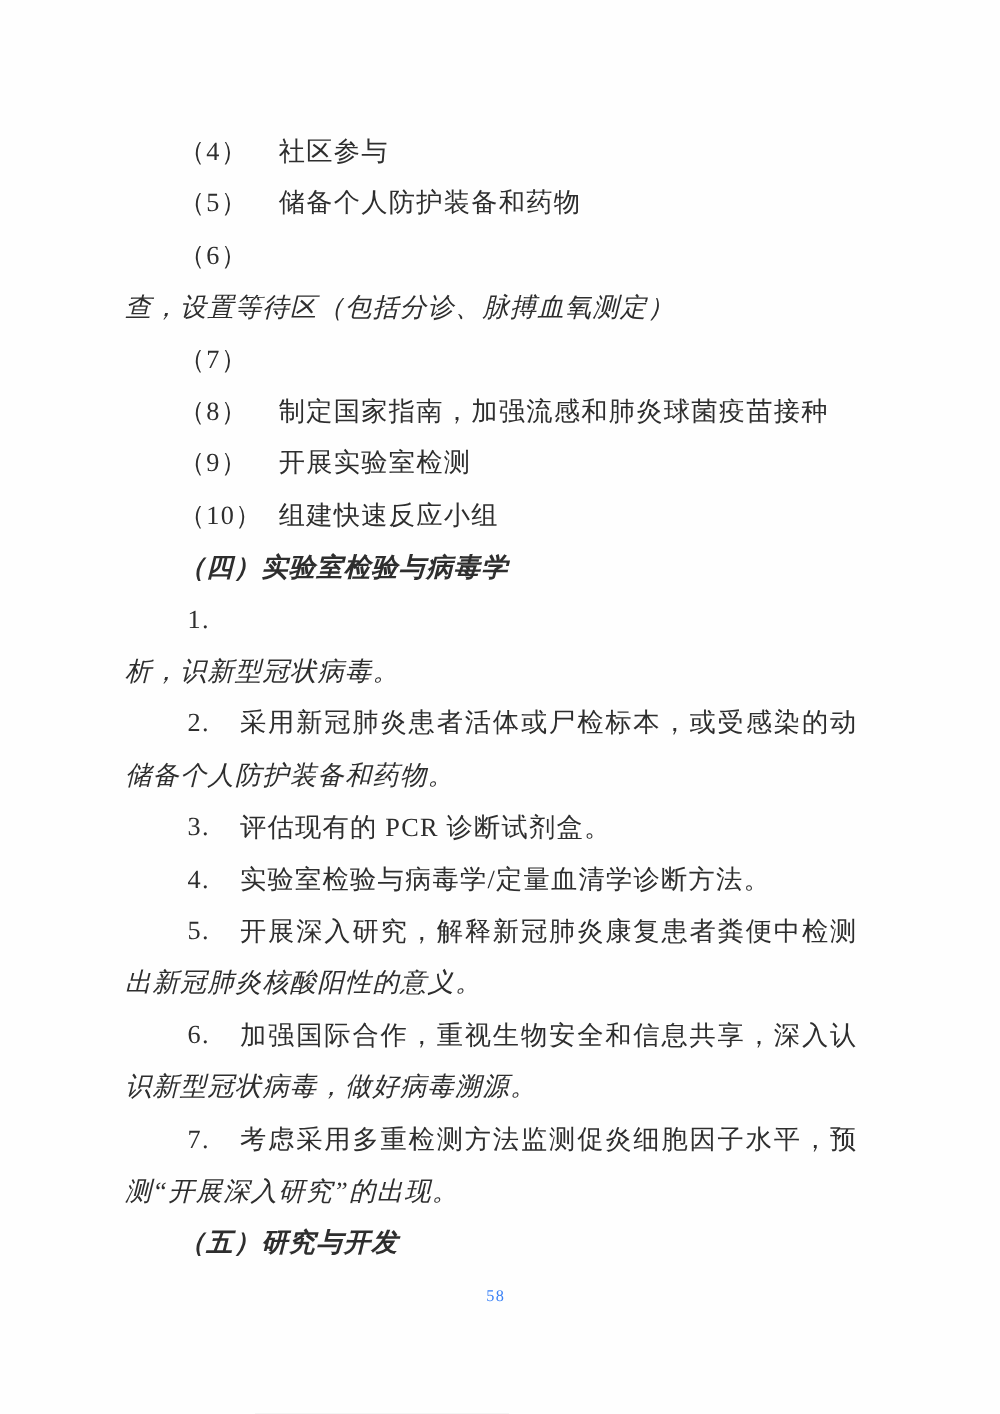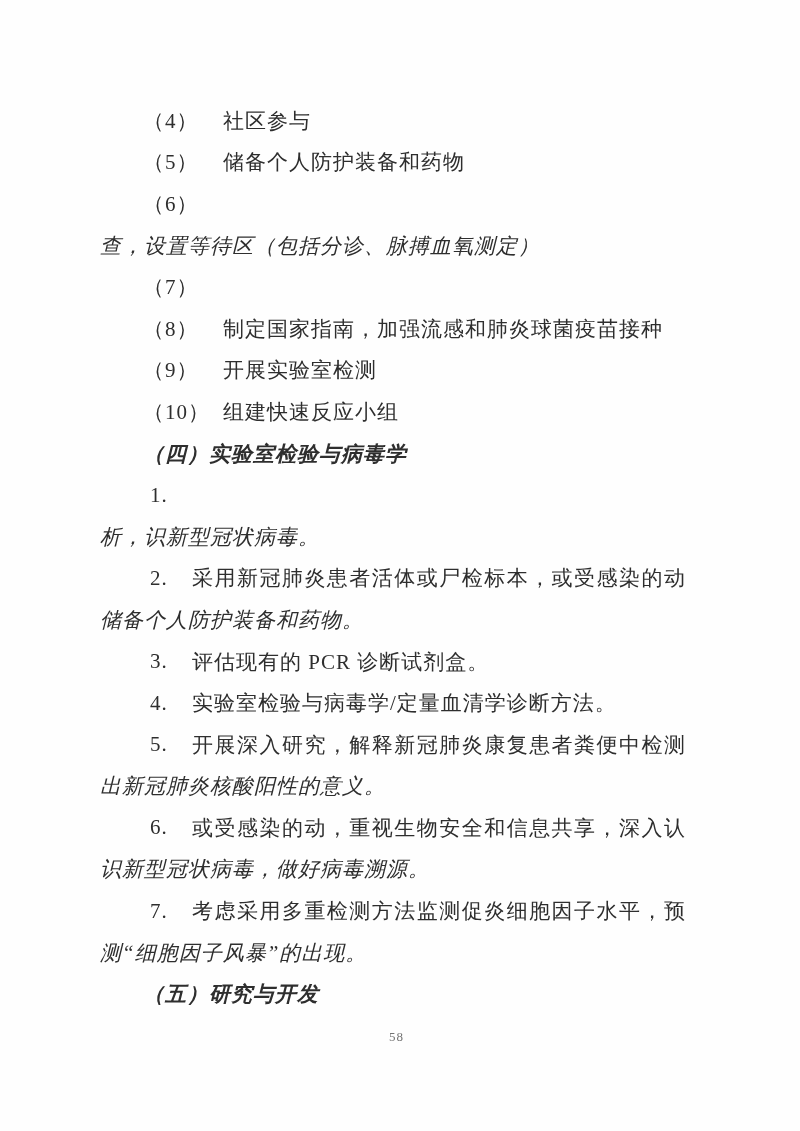--- a/index.html
+++ b/index.html
@@ -49,21 +49,21 @@
     text-align-last: justify;
   }
   .pagenum {
     position: absolute;
     left: 0;
     right: 7px;
     top: 1029px;
     text-align: center;
     font-size: 13px;
     letter-spacing: 1px;
-    color: #737373;
+    color: #3b82f6;
   }
 </style>
 </head>
 <body>
 
 <div class="page">
   <div class="content">
 
     <div class="line item-paren">
       <span class="num">（4）</span>
@@ -137,34 +137,34 @@
       <span class="num">5.</span>
       <span class="text">开展深入研究，解释新冠肺炎康复患者粪便中检测</span>
     </div>
 
     <div class="line cont">
       <span class="text">出新冠肺炎核酸阳性的意义。</span>
     </div>
 
     <div class="line item-num justify">
       <span class="num">6.</span>
-      <span class="text">或受感染的动，重视生物安全和信息共享，深入认</span>
+      <span class="text">加强国际合作，重视生物安全和信息共享，深入认</span>
     </div>
 
     <div class="line cont">
       <span class="text">识新型冠状病毒，做好病毒溯源。</span>
     </div>
 
     <div class="line item-num justify">
       <span class="num">7.</span>
       <span class="text">考虑采用多重检测方法监测促炎细胞因子水平，预</span>
     </div>
 
     <div class="line cont">
-      <span class="text">测“细胞因子风暴”的出现。</span>
+      <span class="text">测“开展深入研究”的出现。</span>
     </div>
 
     <div class="line heading">
       <span class="text">（五）研究与开发</span>
     </div>
 
   </div>
 
   <div class="pagenum">58</div>
 </div>

